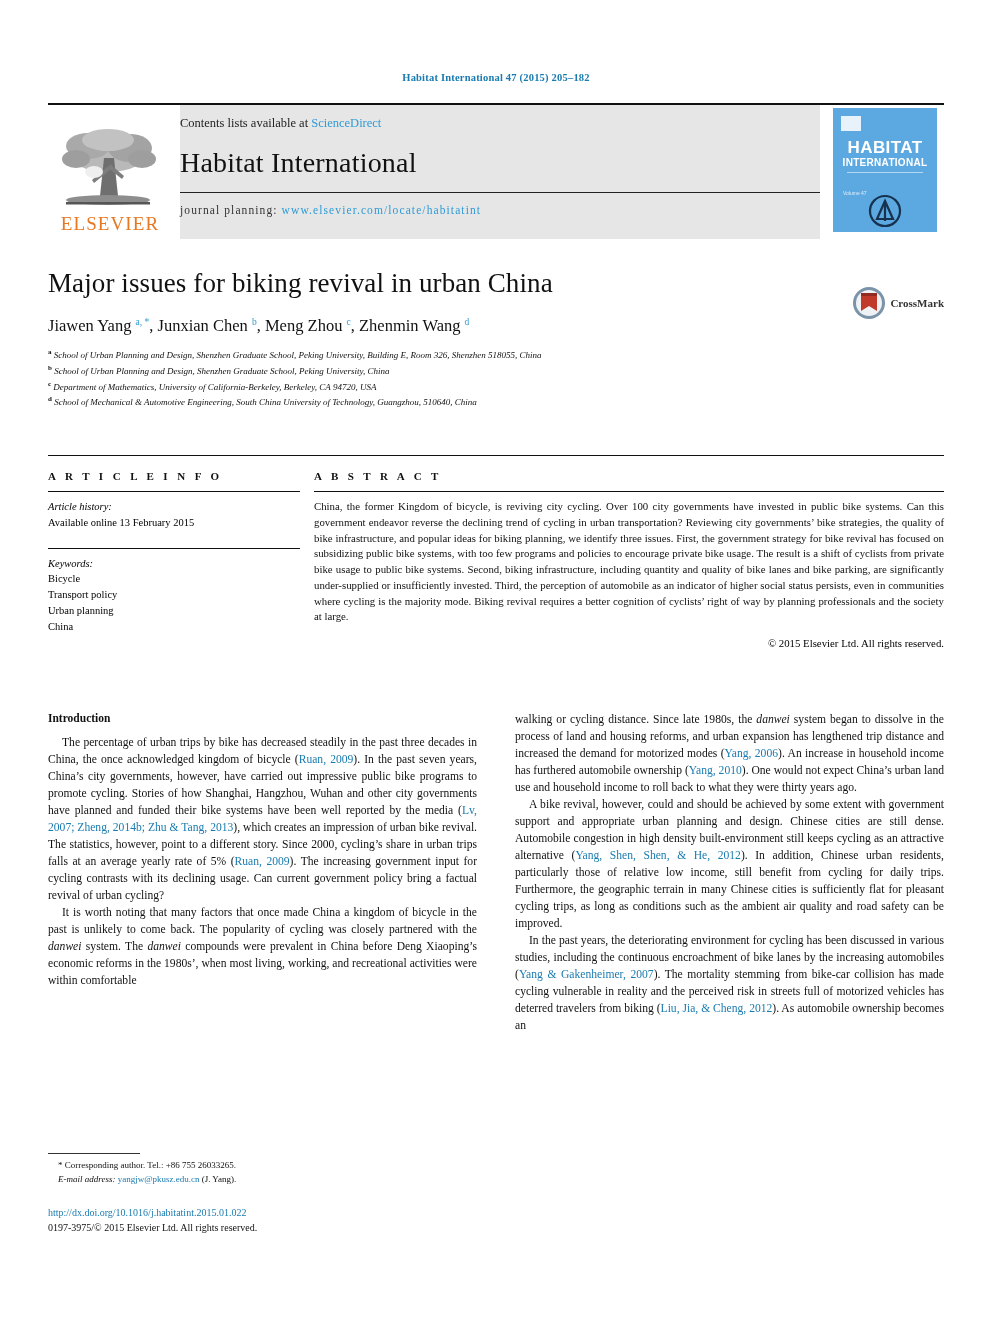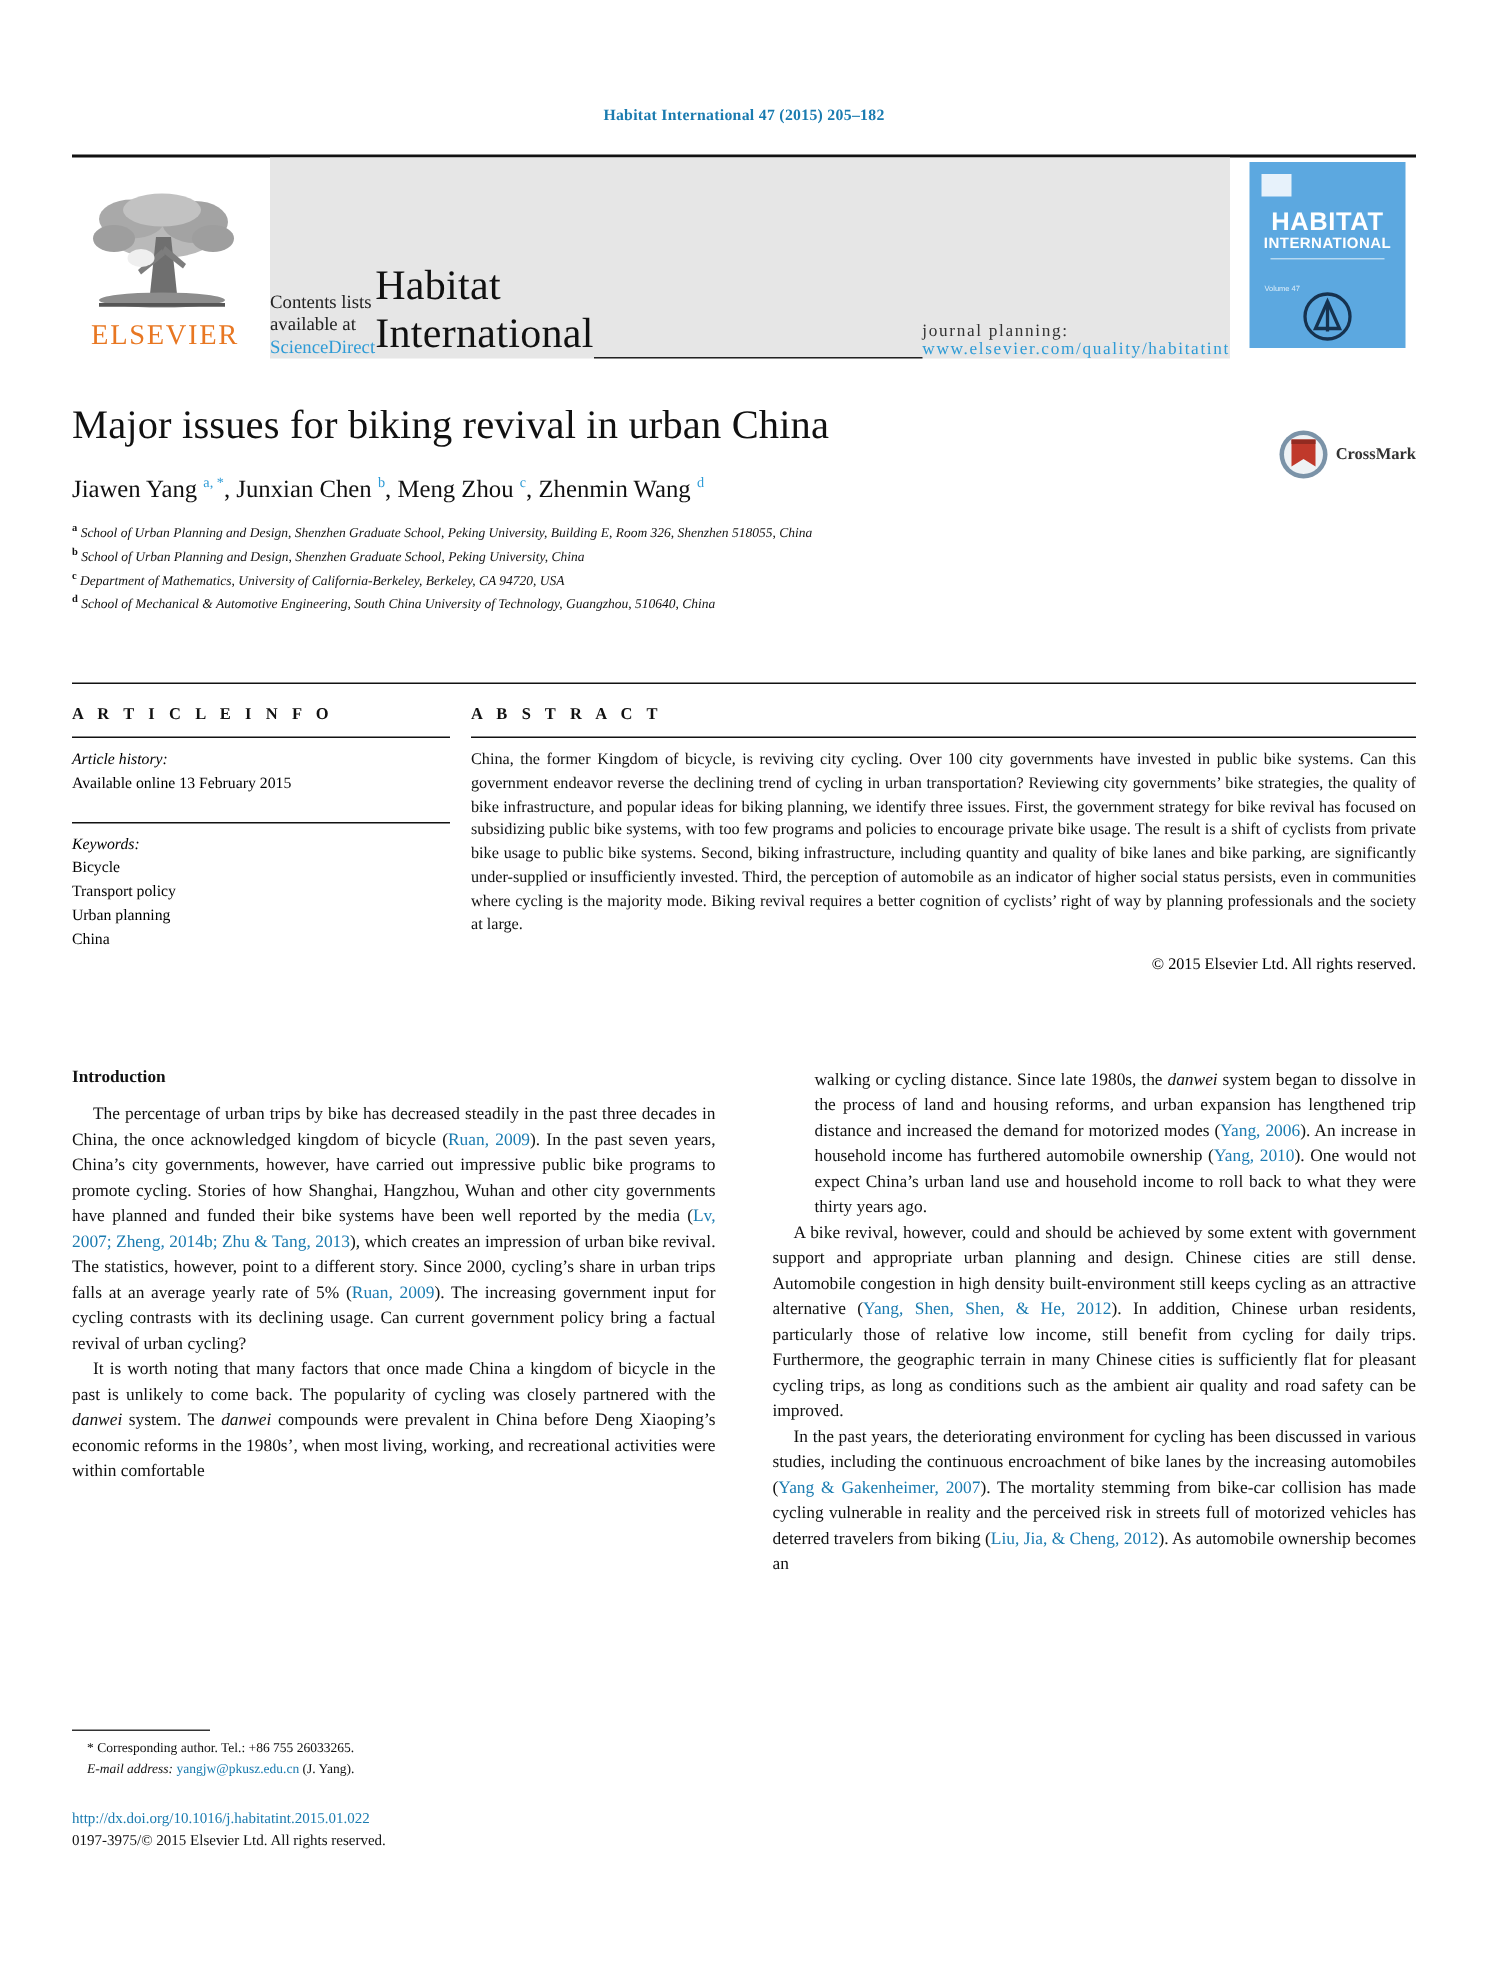--- a/index.html
+++ b/index.html
@@ -28,21 +28,21 @@
     align-items:center;justify-content:flex-end;padding-bottom:4px;
     box-sizing:border-box;
   }
   .tree-svg{display:block;}
   .elsevier-word{
     color:#E87722;font-family:"Liberation Serif",serif;
     font-size:19px;letter-spacing:1.1px;font-weight:400;margin-top:1px;
   }
   .journal-center{
     flex:1 1 auto;background:#e6e6e6;margin:0 6px 0 8px;
-    display:flex;flex-direction:row;align-items:flex-end;
+    display:flex;flex-direction:column;align-items:flex-start;
     box-sizing:border-box;padding-top:11px;position:relative;
   }
   .contents-line{font-size:12.5px;color:#222;}
   .contents-line .sd{color:#2e9bd6;}
   .journal-name{
     font-size:28px;margin-top:16px;letter-spacing:.2px;color:#111;
   }
   .rule-under{
     width:100%;border-bottom:1.6px solid #222;margin-top:13px;
   }
@@ -135,21 +135,21 @@
   }
   .bcol{flex:1 1 0;position:relative;}
   .bodyhead{
     font-weight:bold;font-size:11.5px;margin:0 0 11px 0;color:#111;
     font-family:"Liberation Serif",serif;
   }
   .para{
     font-size:11.6px;line-height:1.465;text-align:justify;
     text-indent:14px;margin:0;color:#111;
   }
-  .para.noind{text-indent:0;margin-left:28px;}
+  .para.noind{text-indent:0;}
   a.cit,.cit{color:#1a7bb0;text-decoration:none;}
   .ital{font-style:italic;}
 
   
   .footwrap{position:absolute;left:48px;top:1153px;width:430px;}
   .foot-rule{width:92px;border-top:1px solid #333;margin-bottom:5px;}
   .foot{font-size:9px;line-height:1.5;color:#111;}
   .foot .ind{padding-left:10px;display:block;}
   .foot .ital{font-style:italic;}
   .doiblock{position:absolute;left:48px;top:1206px;width:430px;}
@@ -185,21 +185,21 @@
       <div class="elsevier-word">ELSEVIER</div>
     </div>
 
     <div class="journal-center">
       <div class="contents-line">
         <span>Contents lists available at </span><span class="sd">ScienceDirect</span>
       </div>
       <div class="journal-name">Habitat International</div>
       <div class="rule-under"></div>
       <div class="homepage">
-        <span>journal planning: </span><span class="url">www.elsevier.com/quality/habitatint</span>
+        <span>journal planning: </span><span class="url">www.elsevier.com/locate/habitatint</span>
       </div>
     </div>
 
     <div class="cover-box">
       <div class="cover">
         <div class="cv-mini"></div>
         <div class="cv-t1">HABITAT</div>
         <div class="cv-t2">INTERNATIONAL</div>
         <div class="cv-rule"></div>
         <div class="cv-sub">Volume 47</div>

